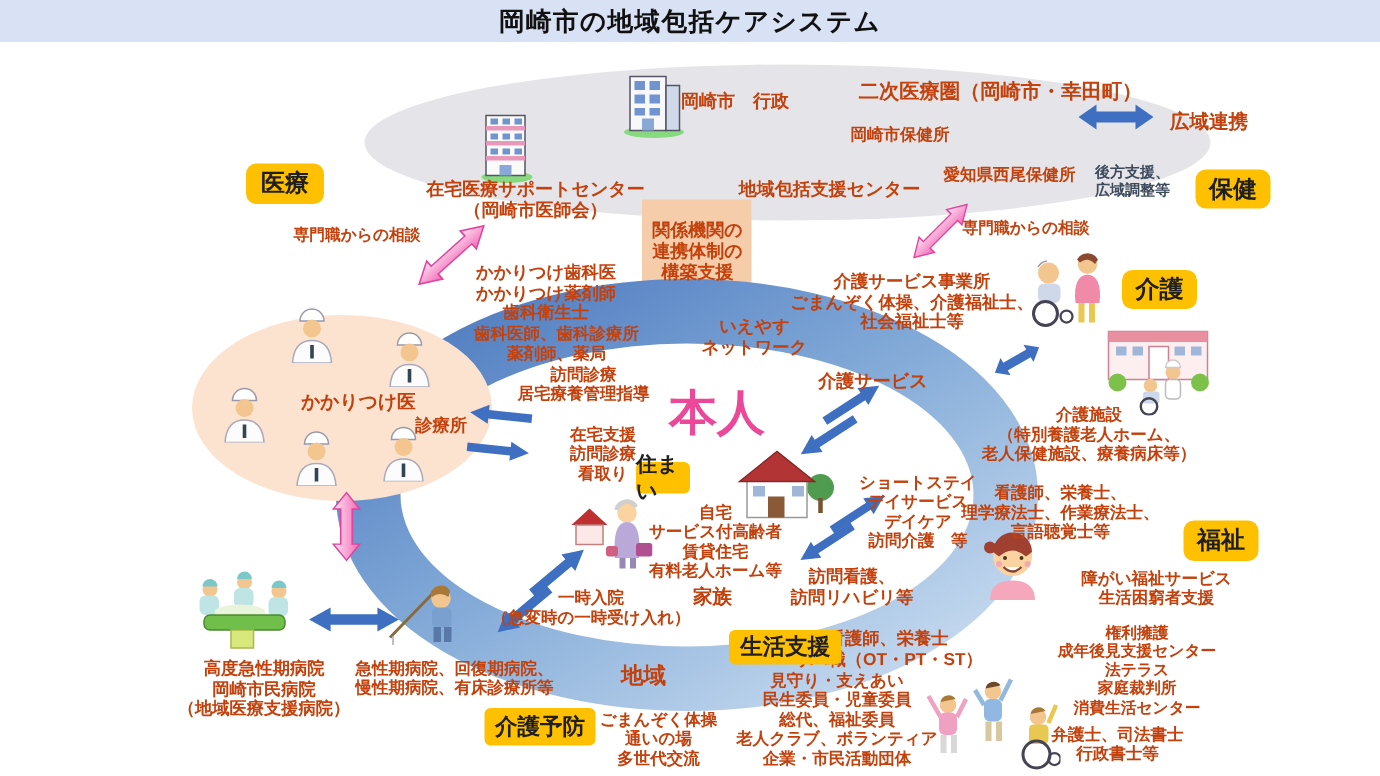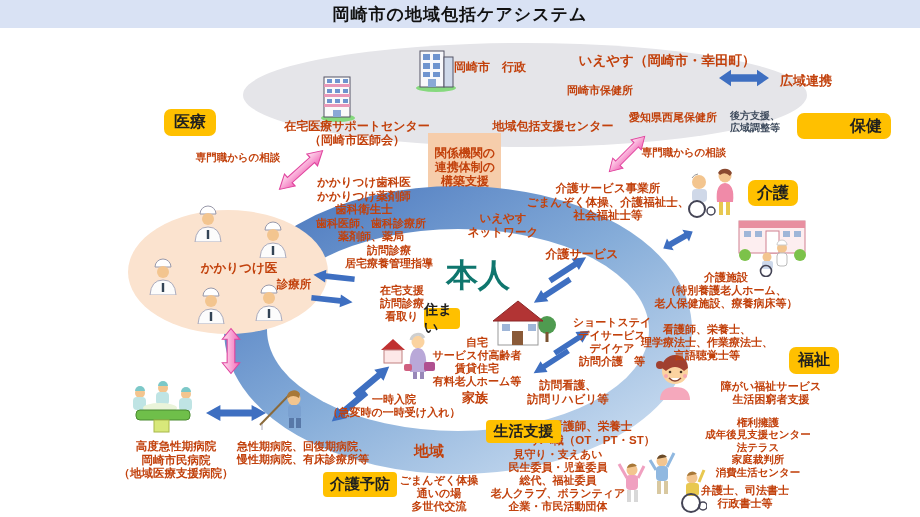--- a/index.html
+++ b/index.html
@@ -264,21 +264,21 @@
       <path d="M84,34 L89,22" stroke="#e8c850" stroke-width="3" fill="none"></path>
       <circle cx="77" cy="30" r="5.5" fill="#f3c58f"></circle>
         <path d="M72,28 a5.5,5.5 0 0 1 10,-2" fill="#a87838"></path>
       <rect x="71" y="35" width="13" height="13" rx="3" fill="#e8c850"></rect>
       <circle cx="76" cy="55" r="9" fill="none" stroke="#445" stroke-width="2"></circle>
       <circle cx="88" cy="58" r="4" fill="none" stroke="#445" stroke-width="1.5"></circle>
     </svg>
   </div>
 
   <div class="lbl" style="left:490px;top:60px;font-size:12px;">岡崎市　行政</div>
-  <div class="lbl" style="left:667px;top:53px;font-size:13.5px;">いえやす（岡崎市・幸田町）</div>
+  <div class="lbl" style="left:667px;top:53px;font-size:13.5px;">二次医療圏（岡崎市・幸田町）</div>
   <div class="lbl" style="left:600px;top:84px;font-size:11px;">岡崎市保健所</div>
   <div class="lbl" style="left:673px;top:111px;font-size:11px;">愛知県西尾保健所</div>
   <div class="lbl" style="left:553px;top:119px;font-size:12px;text-align:right;">地域包括支援センター</div>
   <div class="lbl" style="left:806px;top:73px;font-size:13px;">広域連携</div>
   <div class="lbl lt" style="left:755px;top:110px;font-size:10px;color:#3d4a5c;">後方支援、
 広域調整等</div>
   <div class="lbl" style="left:684px;top:146px;font-size:10.5px;">専門職からの相談</div>
   <div class="lbl" style="left:357px;top:119px;font-size:12px;">在宅医療サポートセンター
 （岡崎市医師会）</div>
   <div class="lbl" style="left:238px;top:151px;font-size:10.5px;">専門職からの相談</div>
@@ -297,21 +297,21 @@
 岡崎市民病院
 （地域医療支援病院）</div>
   <div class="lbl" style="left:303px;top:440px;font-size:11px;">急性期病院、回復期病院、
 慢性期病院、有床診療所等</div>
 
   <div class="lbl lt" style="left:503px;top:212px;font-size:11.5px;">いえやす
 ネットワーク</div>
   <div class="lbl" style="left:389px;top:244px;font-size:11px;">訪問診療
 居宅療養管理指導</div>
   <div class="lbl" style="left:582px;top:247px;font-size:12px;">介護サービス</div>
-  <div class="lbl" style="left:478px;top:259px;font-size:32px;color:#0f766e;line-height:1.05;text-align:center;">本人</div>
+  <div class="lbl" style="left:478px;top:259px;font-size:32px;color:#ec4899;line-height:1.05;text-align:center;">本人</div>
   <div class="lbl" style="left:402px;top:284px;font-size:11px;">在宅支援
 訪問診療
 看取り</div>
   <div class="lbl" style="left:612px;top:316px;font-size:11px;">ショートステイ
 デイサービス
 デイケア
 訪問介護　等</div>
   <div class="lbl" style="left:477px;top:336px;font-size:11px;">自宅
 サービス付高齢者
 賃貸住宅
@@ -346,20 +346,20 @@
 行政書士等</div>
   <div class="lbl" style="left:592px;top:420px;font-size:11.5px;">看護師、栄養士
 リハ職（OT・PT・ST）</div>
   <div class="lbl" style="left:558px;top:448px;font-size:11px;">見守り・支えあい
 民生委員・児童委員
 総代、福祉委員
 老人クラブ、ボランティア
 企業・市民活動団体</div>
 
   <div class="badge" style="left:164px;top:109px;width:52px;height:27px;font-size:16px;">医療</div>
-  <div class="badge" style="left:797px;top:113px;width:50px;height:26px;font-size:16px;padding-left:44px;">保健</div>
+  <div class="badge" style="left:797px;top:113px;width:50px;height:26px;font-size:16px;">保健</div>
   <div class="badge" style="left:748px;top:180px;width:50px;height:26px;font-size:16px;">介護</div>
   <div class="badge" style="left:789px;top:347px;width:50px;height:27px;font-size:16px;">福祉</div>
   <div class="badge sq" style="left:424px;top:308px;width:36px;height:21px;font-size:14px;">住まい</div>
   <div class="badge sq" style="left:486px;top:420px;width:75px;height:23px;font-size:15px;">生活支援</div>
   <div class="badge sq" style="left:323px;top:472px;width:74px;height:25px;font-size:15px;">介護予防</div>
 
 </div>
 
 </body></html>

